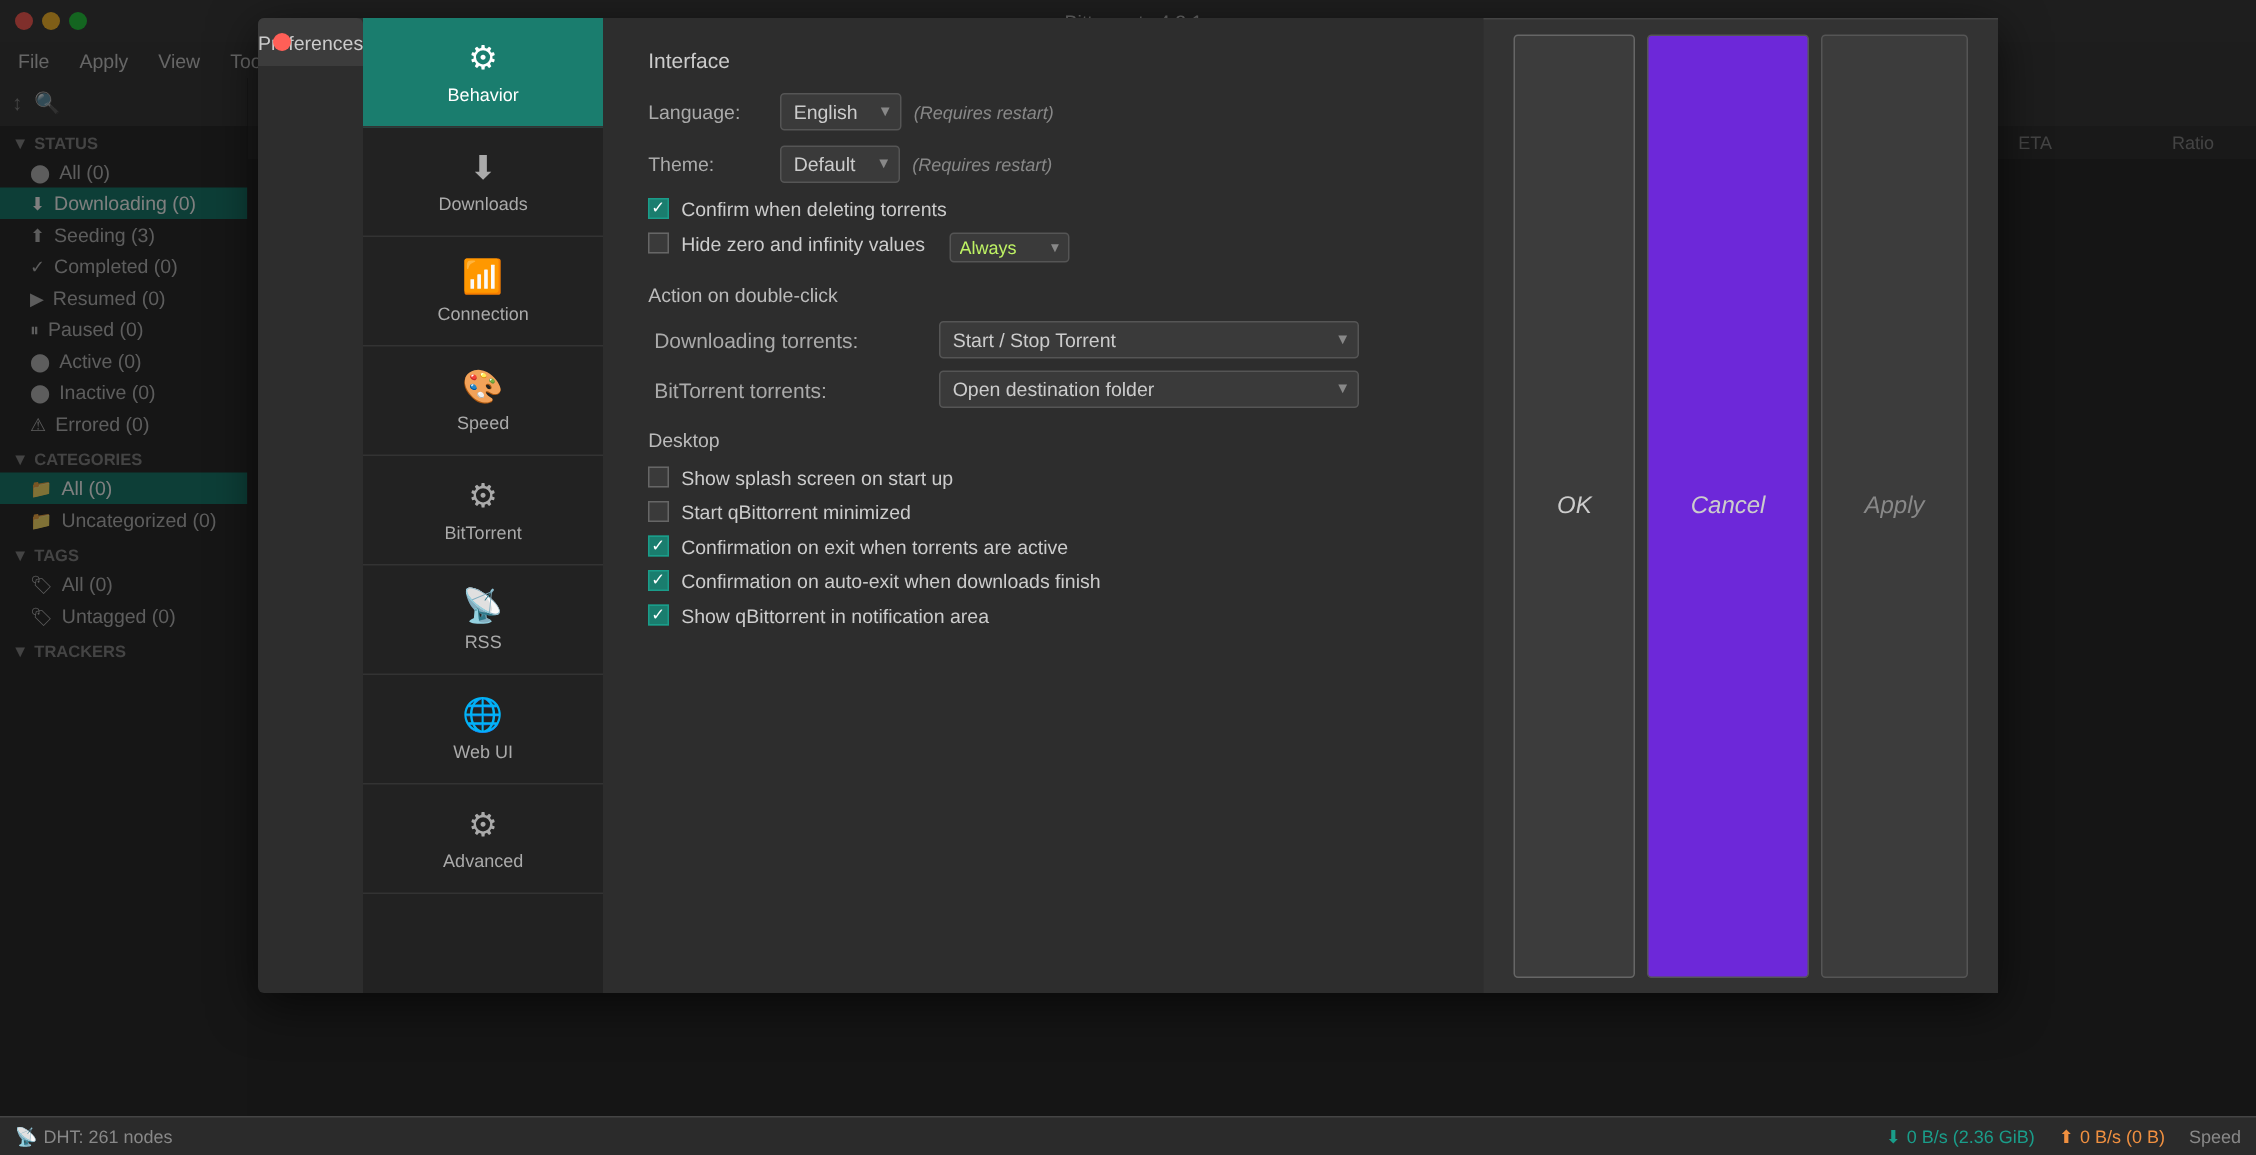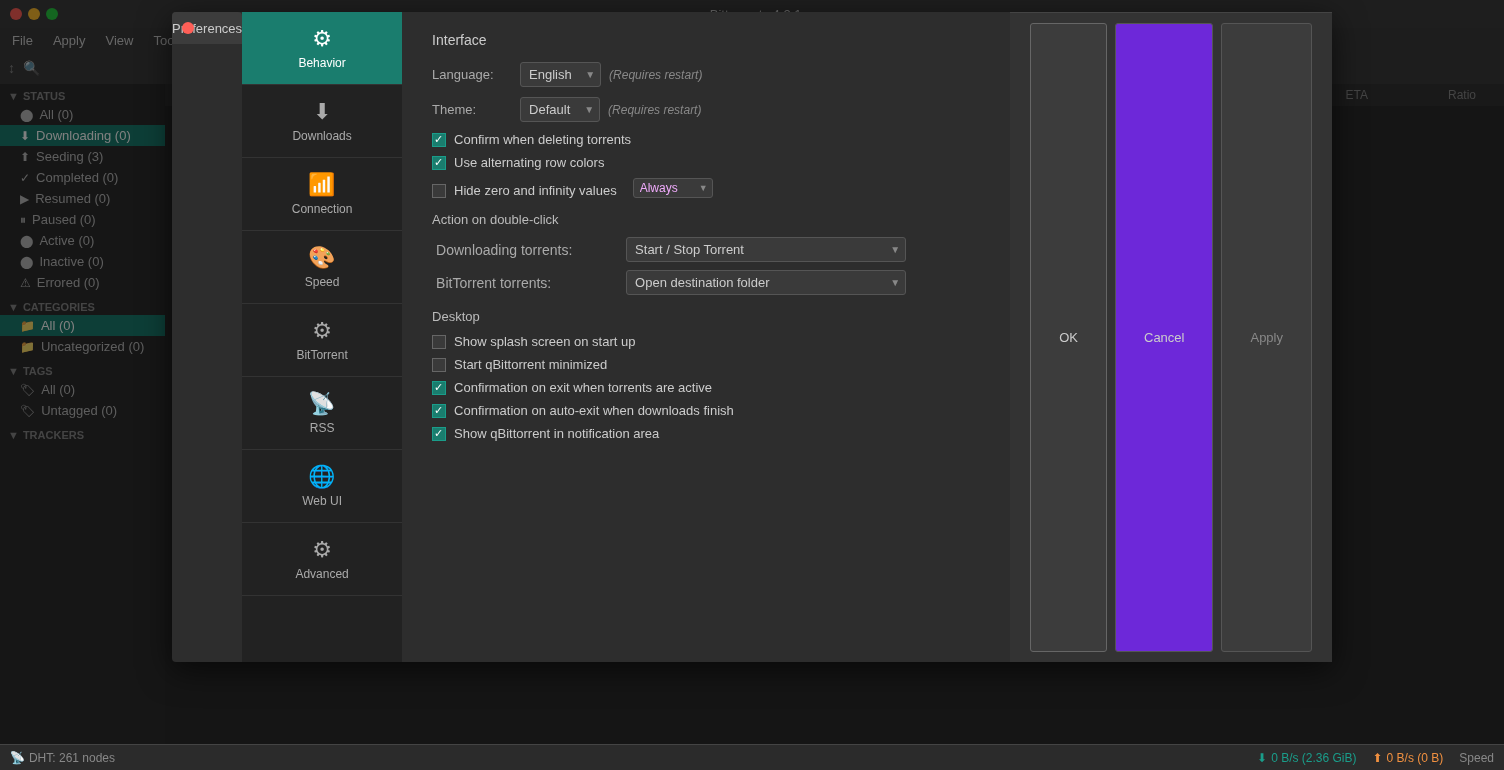--- a/index.html
+++ b/index.html
@@ -219,21 +219,21 @@
       text-align: right;
     }
     .settings-group-title {
       color: #bbb;
       font-size: 13px;
       margin-bottom: 10px;
       margin-top: 14px;
     }
     .checkbox-row {
       display: flex;
-      align-items: flex-end;
+      align-items: flex-start;
       margin-bottom: 8px;
       gap: 8px;
     }
     .checkbox-row label {
       color: #ccc;
       font-size: 13px;
       cursor: pointer;
     }
     .cb {
       width: 14px; height: 14px;
@@ -304,21 +304,22 @@
       display: flex;
       justify-content: flex-end;
       gap: 8px;
       border-top: 1px solid #444;
     }
     .btn {
       padding: 16px 28px;
       border-radius: 3px;
       border: 1px solid #555;
       cursor: pointer;
-      font-size: 13px;
+      font-size: 16px;
+      font-style: italic;
     }
     .btn-default {
       background: #6d28d9;
       color: #ccc;
     }
     .btn-ok {
       background: #3c3c3c;
       color: #ccc;
       border-color: #666;
     }
@@ -371,21 +372,21 @@
       color: #888;
       gap: 16px;
     }
     .status-item { display: flex; align-items: center; gap: 4px; }
     .status-dl { color: #1a9d8a; }
     .status-ul { color: #f09040; }
 
     .hide-zero-select {
       background: #3a3a3a;
       border: 1px solid #555;
-      color: #f0abfc;
+      color: #bef264;
       padding: 2px 22px 2px 6px;
       border-radius: 3px;
       font-size: 12px;
       appearance: none;
       -webkit-appearance: none;
       min-width: 80px;
     }
     .inline-select-wrapper {
       position: relative;
       display: inline-block;
@@ -591,24 +592,20 @@
             </div>
             <span class="restart-note">(Requires restart)</span>
           </div>
 
 
           <div class="checkbox-row">
             <input type="checkbox" class="cb" id="cb-confirm-delete" checked="" style="">
             <label for="cb-confirm-delete">Confirm when deleting torrents</label>
           </div>
 
-          <div class="checkbox-row">
-            <input type="checkbox" class="cb" id="cb-alt-rows" checked="" style="">
-            <label for="cb-alt-rows">Use alternating row colors</label>
-          </div>
 
           <div class="checkbox-row">
             <input type="checkbox" class="cb" id="cb-hide-zero" style="">
             <label for="cb-hide-zero">Hide zero and infinity values</label>
             <div class="inline-select-wrapper">
               <select class="hide-zero-select">
                 <option>Always</option>
               </select>
             </div>
           </div>

